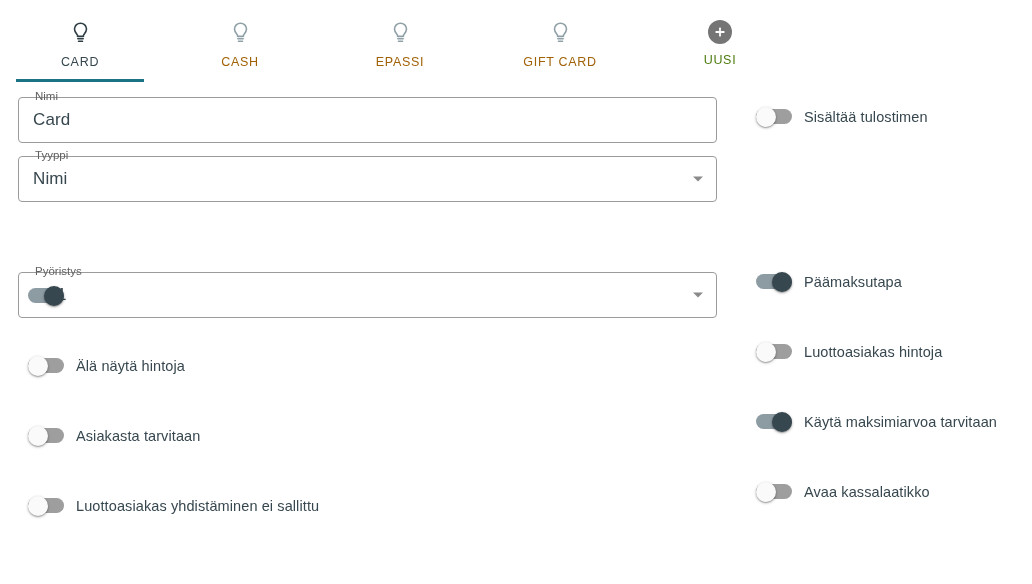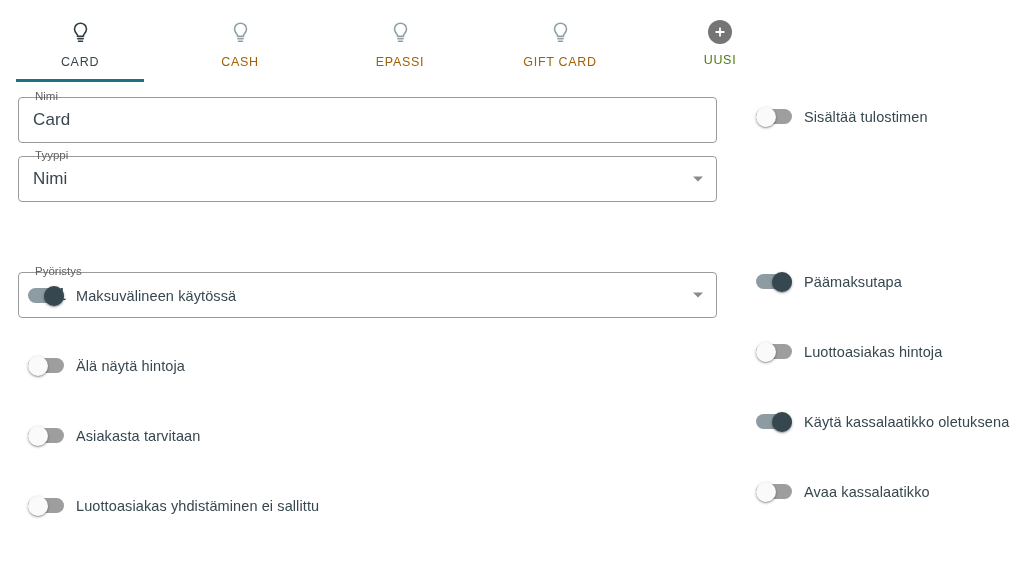--- a/index.html
+++ b/index.html
@@ -324,21 +324,20 @@
         <span class="field-label">Pyöristys</span>
         <span class="field-value">0.01</span>
         <span class="field-caret"></span>
       </div>
 
       <div class="switch-row abs" style="left:18px; top:197px;">
         <span class="switch on">
           <span class="track"></span>
           <span class="thumb"></span>
         </span>
-        <span class="switch-label">Maksuvälineen käytössä</span>
       </div>
 
       <div class="switch-row abs" style="left:18px; top:267px;">
         <span class="switch">
           <span class="track"></span>
           <span class="thumb"></span>
         </span>
         <span class="switch-label">Älä näytä hintoja</span>
       </div>
 
@@ -384,21 +383,21 @@
           <span class="thumb"></span>
         </span>
         <span class="switch-label">Luottoasiakas hintoja</span>
       </div>
 
       <div class="switch-row abs" style="left:11px; top:323px;">
         <span class="switch on">
           <span class="track"></span>
           <span class="thumb"></span>
         </span>
-        <span class="switch-label">Käytä kassalaatikko oletuksena</span>
+        <span class="switch-label">Käytä maksimiarvoa tarvitaan</span>
       </div>
 
       <div class="switch-row abs" style="left:11px; top:393px;">
         <span class="switch">
           <span class="track"></span>
           <span class="thumb"></span>
         </span>
         <span class="switch-label">Avaa kassalaatikko</span>
       </div>
 

